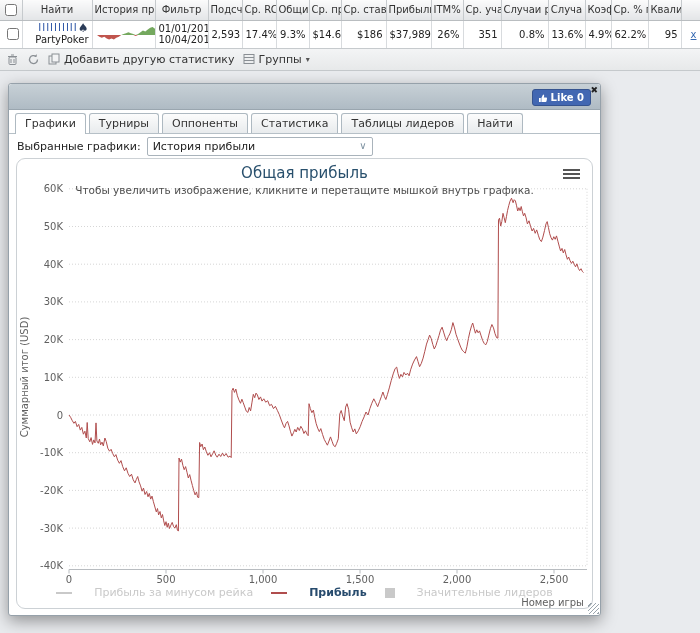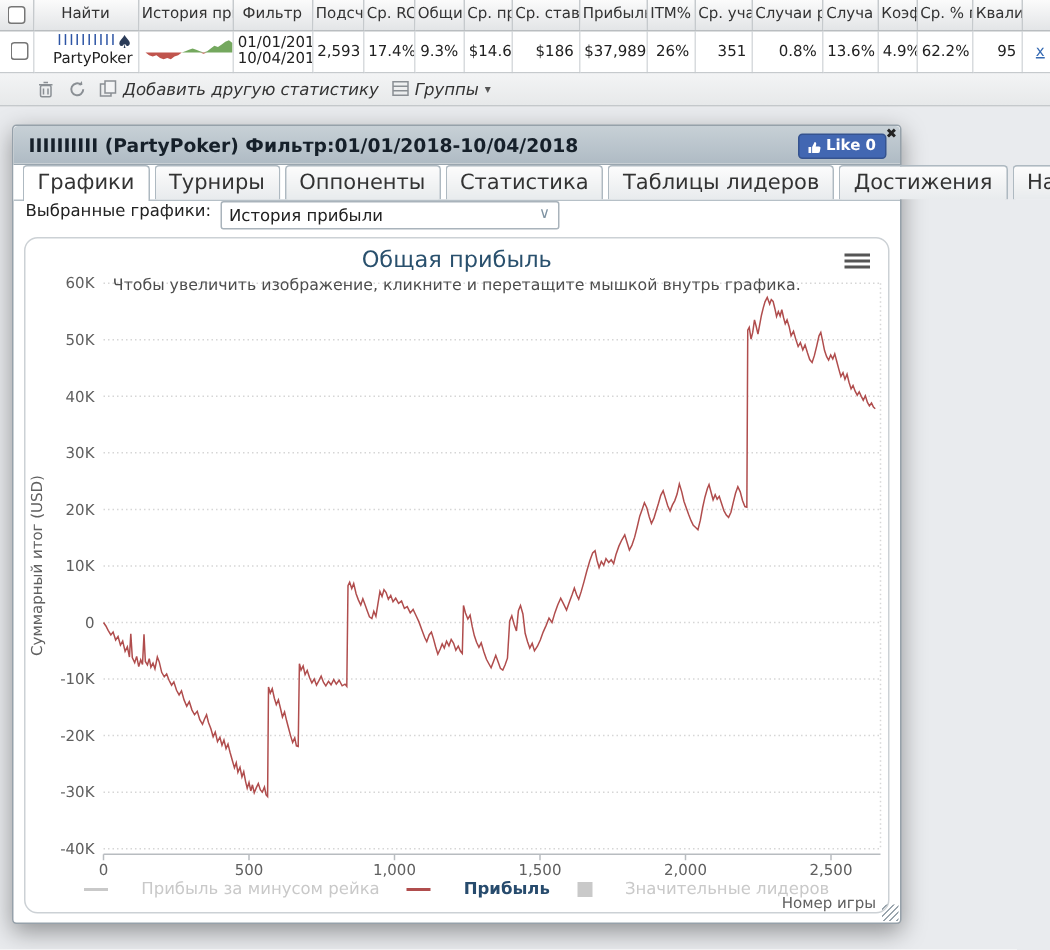--- a/index.html
+++ b/index.html
@@ -28,23 +28,23 @@
   td.c-check, th.c-check { text-align:center; padding:0; }
   input[type=checkbox]{ width:12px; height:12px; vertical-align:middle; }
   td.c-player { text-align:left; }
   .pname { color:#2d55a5; font-weight:normal; font-size:10px; letter-spacing:1px; line-height:12px; }
   .spade { float:right; color:#2b3c58; font-size:12px; letter-spacing:0; }
   .psite { color:#222; font-size:10px; line-height:12px; letter-spacing:0; font-weight:normal; }
   td.c-spark { padding:0 2px; }
   td.c-filter { font-size:9px; line-height:11px; color:#222; }
   .rowx { color:#3569b2; font-size:10px; text-decoration:underline; cursor:pointer; }
   .tbl-toolbar {
-    height:22px; display:flex; align-items:center; gap:8px; padding-left:24px;
+    height:22px; display:flex; align-items:center; gap:8px; padding-left:6px;
     background:linear-gradient(#f3f4f5,#e7e9ea); border-bottom:1px solid #c5c9cc;
-    font-size:11px; color:#333;font-style:italic;
+    font-size:11px; color:#333;
   }
   .tbl-toolbar .ticon { display:inline-flex; align-items:center; cursor:pointer; }
   .tbl-toolbar .tlabel { display:inline-flex; align-items:center; gap:4px; cursor:pointer; }
   .caret { font-size:8px; color:#555; }
   
   .popup {
     position:absolute; left:8px; top:83px; width:593px; height:533px;
     background:#fff; border:1px solid #96a1aa; border-radius:3px;
     box-shadow:0 5px 16px rgba(0,0,0,.38);
   }
@@ -59,26 +59,26 @@
     display:flex; align-items:center; gap:3px; padding:0 6px 0 5px;
     background:#4267b2; border:1px solid #35538f; border-radius:3px;
     color:#fff; font-size:10px; font-weight:bold; cursor:pointer;
   }
   .close-x { position:absolute; right:2px; top:0px; font-size:9px; font-weight:bold; color:#222; cursor:pointer; z-index:3; line-height:12px; }
   .tabs {
     display:flex; align-items:flex-end; gap:3px; padding:3px 6px 0 6px;
     border-bottom:1px solid #b6c0c7; height:24px; background:#fff;
   }
   .tab {
-    font-size:14px; color:#333; padding:3px 9px 3px 9px;
+    font-size:11px; color:#333; padding:3px 9px 3px 9px;
     border:1px solid #aeb9c1; border-bottom:none; border-radius:3px 3px 0 0;
     background:linear-gradient(#fcfcfc,#e8ebed); cursor:pointer; white-space:nowrap;text-align:right;
   }
   .tab--active { background:#fff; margin-bottom:-1px; padding-bottom:4px; }
-  .controls { height:24px; display:flex; gap:6px; padding:0 8px; font-size:11px; color:#222; }
+  .controls { height:24px; display:flex; align-items:center; gap:6px; padding:0 8px; font-size:11px; color:#222; }
   .select-box {
     position:relative; width:226px; height:19px; border:1px solid #a9b3bb; border-radius:2px;
     background:#fff; font-size:11px; padding:2px 18px 0 5px; color:#222; cursor:pointer;
     white-space:nowrap; overflow:hidden;
   }
   .select-chevron { position:absolute; right:5px; top:2px; color:#7f93a2; font-size:10px; }
   
   .chart-box {
     position:relative; margin:0 7px; height:451px;
     border:1px solid #ccd1d5; border-radius:9px; background:#fff; overflow:hidden;
@@ -226,37 +226,35 @@
           </g>
         </svg>
       <span>Группы</span>
       <span class="caret">▾</span>
     </span>
   </div>
 </div>
 
 <div class="popup">
   <div class="titlebar">
-    <span>IIIIIIIIII (PartyPoker) Фильтр:01/01/2018-10/04/2018</span>
     <span class="like-btn">
       <svg width="10" height="10" viewBox="0 0 10 10">
           <path d="M1 5h1.8v4H1zM3.4 9V5l1.7-3.4c.9.1 1.2.8 1 1.7L5.8 4.6H8c.7 0 1.1.5 1 1.1l-.5 2.5c-.1.5-.5.8-1 .8z" fill="#fff"></path>
         </svg>
       <span>Like 0</span>
     </span>
     <span class="close-x">✖</span>
   </div>
 
   <div class="tabs">
       <div class="tab tab--active">Графики</div>
       <div class="tab">Турниры</div>
       <div class="tab">Оппоненты</div>
       <div class="tab">Статистика</div>
       <div class="tab">Таблицы лидеров</div>
-      <div class="tab">Достижения</div>
       <div class="tab">Найти</div>
     </div>
 
   <div class="controls">
     <span>Выбранные графики:</span>
     <span class="select-box">
       <span>История прибыли</span>
       <span class="select-chevron">∨</span>
     </span>
   </div>

